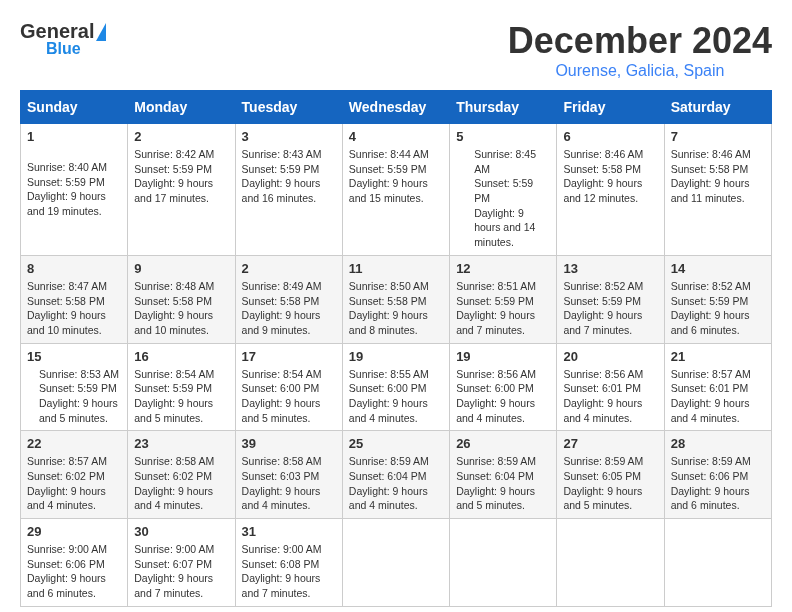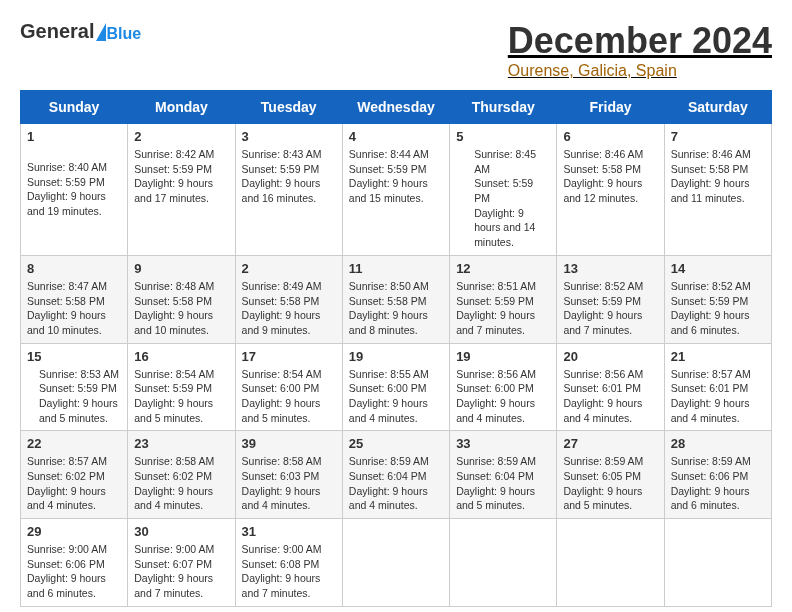--- a/index.html
+++ b/index.html
@@ -10,41 +10,40 @@
       min-height: 612px;
       padding: 20px;
     }
     .header {
       display: flex;
       justify-content: space-between;
       align-items: flex-start;
       margin-bottom: 10px;
     }
     .title-block {
-      text-align: left;
-      text-decoration: underline;
+      text-align: center;
     }
     .month-title {
       font-size: 36px;
       font-weight: bold;
       color: #333;
     }
     .location-title {
       font-size: 16px;
-      color: #a16207;
+      color: #3b82f6;
     }
     .calendar-table {
       width: 100%;
       border-collapse: collapse;
       border: 1px solid #ccc;
     }
     .calendar-table th {
       background-color: #1565c0;
       color: #fff;
-      text-align: center;
+      text-align: left;
       padding: 8px 6px;
       font-size: 14px;
       border: 1px solid #1565c0;
     }
     .calendar-table td {
       vertical-align: top;
       border: 1px solid #ccc;
       padding: 5px 6px;
       width: calc(100% / 7);
       min-height: 80px;
@@ -64,22 +63,22 @@
     .day-info {
       font-size: 10.5px;
       line-height: 1.4;
       color: #333;
     }
     .empty-cell {
       background: #fff !important;
     }
     .logo-wrapper {
       display: flex;
-      flex-direction: row;
-      align-items: flex-end;
+      flex-direction: column;
+      align-items: center;
     }
     .logo-line1 {
       display: flex;
       align-items: center;
     }
     .general-text {
       font-size: 20px;
       font-weight: bold;
       color: #333;
     }
@@ -280,21 +279,21 @@
 Sunset: 6:03 PM
 Daylight: 9 hours and 4 minutes.</div>
         </td>
         <td>
           <span class="day-num">25</span>
           <div class="day-info" style="white-space: pre-line;">Sunrise: 8:59 AM
 Sunset: 6:04 PM
 Daylight: 9 hours and 4 minutes.</div>
         </td>
         <td>
-          <span class="day-num">33</span>
+          <span class="day-num">26</span>
           <div class="day-info" style="white-space: pre-line;">Sunrise: 8:59 AM
 Sunset: 6:04 PM
 Daylight: 9 hours and 5 minutes.</div>
         </td>
         <td>
           <span class="day-num">27</span>
           <div class="day-info" style="white-space: pre-line;">Sunrise: 8:59 AM
 Sunset: 6:05 PM
 Daylight: 9 hours and 5 minutes.</div>
         </td>

